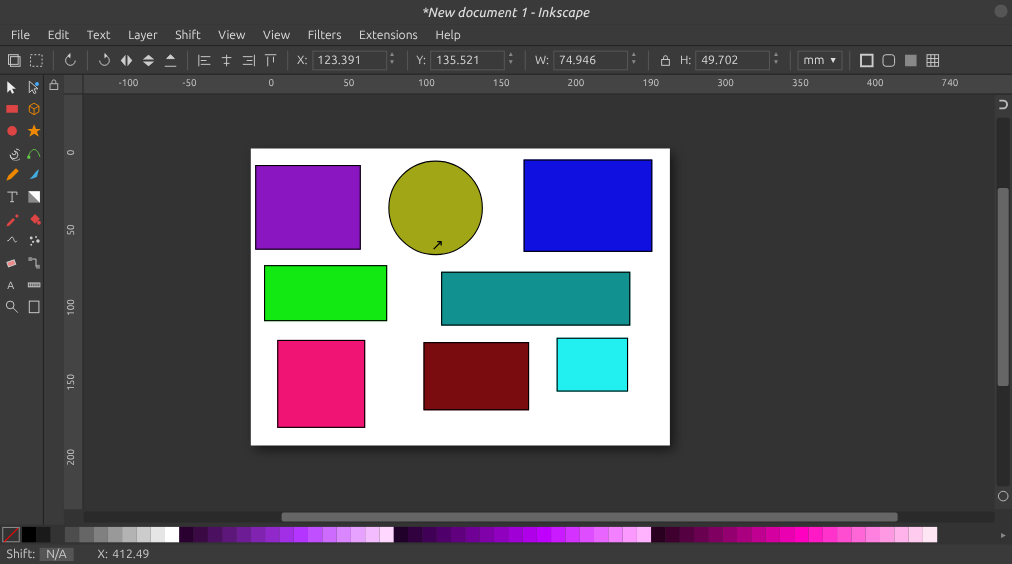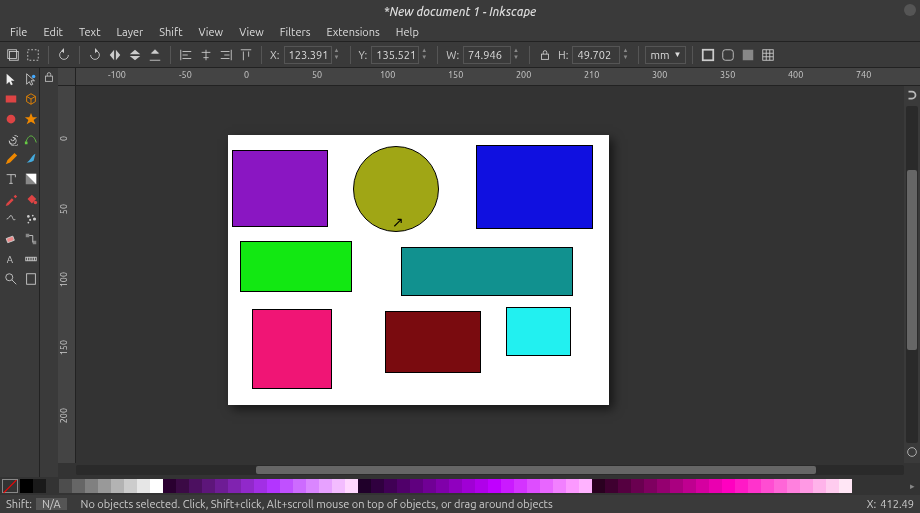--- a/index.html
+++ b/index.html
@@ -7,21 +7,21 @@
   .titlebar { height: 22px; background: #3a3a3a; display: flex; align-items: center; justify-content: center; position: relative; font-style: italic; }
   .titlebar-text { color: #dddddd; font-size: 12px; font-weight: 500; }
   .titlebar-close { position: absolute; right: 4px; top: 4px; width: 12px; height: 12px; border-radius: 50%; background: #555; }
   .menubar { height: 20px; background: #3a3a3a; display: flex; align-items: center; padding: 0 2px; border-bottom: 1px solid #222; }
   .menubar-item { padding: 2px 8px; color: #ddd; }
   .toolbar { height: 26px; background: #3a3a3a; display: flex; align-items: center; padding: 2px 4px; gap: 2px; border-bottom: 1px solid #222; }
   .tb-btn { width: 18px; height: 18px; display:flex; align-items:center; justify-content:center; color:#bbb; }
   .tb-btn svg { width: 14px; height: 14px; }
   .tb-sep { width: 1px; height: 18px; background: #555; margin: 0 4px; }
   .tb-label { color: #ccc; margin: 0 2px; }
-  .tb-input { background: #3a3a3a; border: 1px solid #555; color: #ddd; width: 48px; height: 18px; padding: 0 4px; font-size:11px; }
+  .tb-input { background: #3a3a3a; border: 1px solid #555; color: #ddd; width: 68px; height: 18px; padding: 0 4px; font-size:11px; }
   .tb-spin-arrows { display:flex; flex-direction:column; width:10px; height:18px; justify-content:space-between; color:#888; font-size:6px; line-height:7px;}
   .tb-unit { border:1px solid #555; background:#3a3a3a; padding:0 4px; height:18px; display:flex; align-items:center; gap:4px;}
   .main-row { display: flex; height: 409px; }
   
   .toolbox { width: 40px; background: #3a3a3a; padding: 2px 0; display: flex; flex-direction: column; border-right: 1px solid #222;}
   .tool-grid { display: grid; grid-template-columns: 18px 18px; gap: 2px; padding: 0 2px; }
   .tool { width: 18px; height: 18px; display:flex; align-items:center; justify-content:center; }
   .tool svg { width:14px; height:14px; }
   
   .lock-col { width: 18px; background:#3a3a3a; display:flex; flex-direction:column; align-items:center; padding-top:2px; gap:2px;}
@@ -324,27 +324,27 @@
           <rect x="4" y="7" width="8" height="6" fill="none" stroke="#bbb"></rect>
           <path d="M6 7V5a2 2 0 0 1 4 0v2" fill="none" stroke="#bbb"></path>
         </svg></div>
   </div>
 
   <div class="canvas-wrap">
     <div style="display:flex">
       <div class="ruler-origin"></div>
       <div class="ruler-h" id="ruler-h">
           <div class="tick-major" style="left: 32px;">-100</div>
-          <div class="tick-major" style="left: 103px;">-50</div>
+          <div class="tick-major" style="left: 90px;">-50</div>
           <div class="tick-major" style="left: 168px;">0</div>
           <div class="tick-major" style="left: 236px;">50</div>
           <div class="tick-major" style="left: 304px;">100</div>
           <div class="tick-major" style="left: 372px;">150</div>
           <div class="tick-major" style="left: 440px;">200</div>
-          <div class="tick-major" style="left: 508px;">210</div>
+          <div class="tick-major" style="left: 508px;">190</div>
           <div class="tick-major" style="left: 576px;">300</div>
           <div class="tick-major" style="left: 644px;">350</div>
           <div class="tick-major" style="left: 712px;">400</div>
           <div class="tick-major" style="left: 780px;">740</div>
         </div>
     </div>
     <div class="canvas-area-row">
       <div class="ruler-v" id="ruler-v">
           <div class="tick-major" style="top: 50px;">0</div>
           <div class="tick-major" style="top: 118px;">50</div>
@@ -454,16 +454,15 @@
       <div class="pal-swatch" style="background: rgb(255, 179, 234);"></div>
       <div class="pal-swatch" style="background: rgb(255, 204, 239);"></div>
       <div class="pal-swatch" style="background: rgb(255, 230, 245);"></div>
     </div>
   <div style="margin-left:auto;width:10px;color:#888;font-size:9px">▸</div>
 </div>
 
 <div class="statusbar">
   <span class="status-fill">Shift:</span>
   <span class="status-na">N/A</span>
-  <span class="status-msg">No objects selected. Click, Shift+click, Alt+scroll mouse on top of objects, or drag around objects</span>
   <span style="margin-left:8px">X:</span>
   <span style="margin-left:4px">412.49</span>
 </div>
 
 </body></html>

